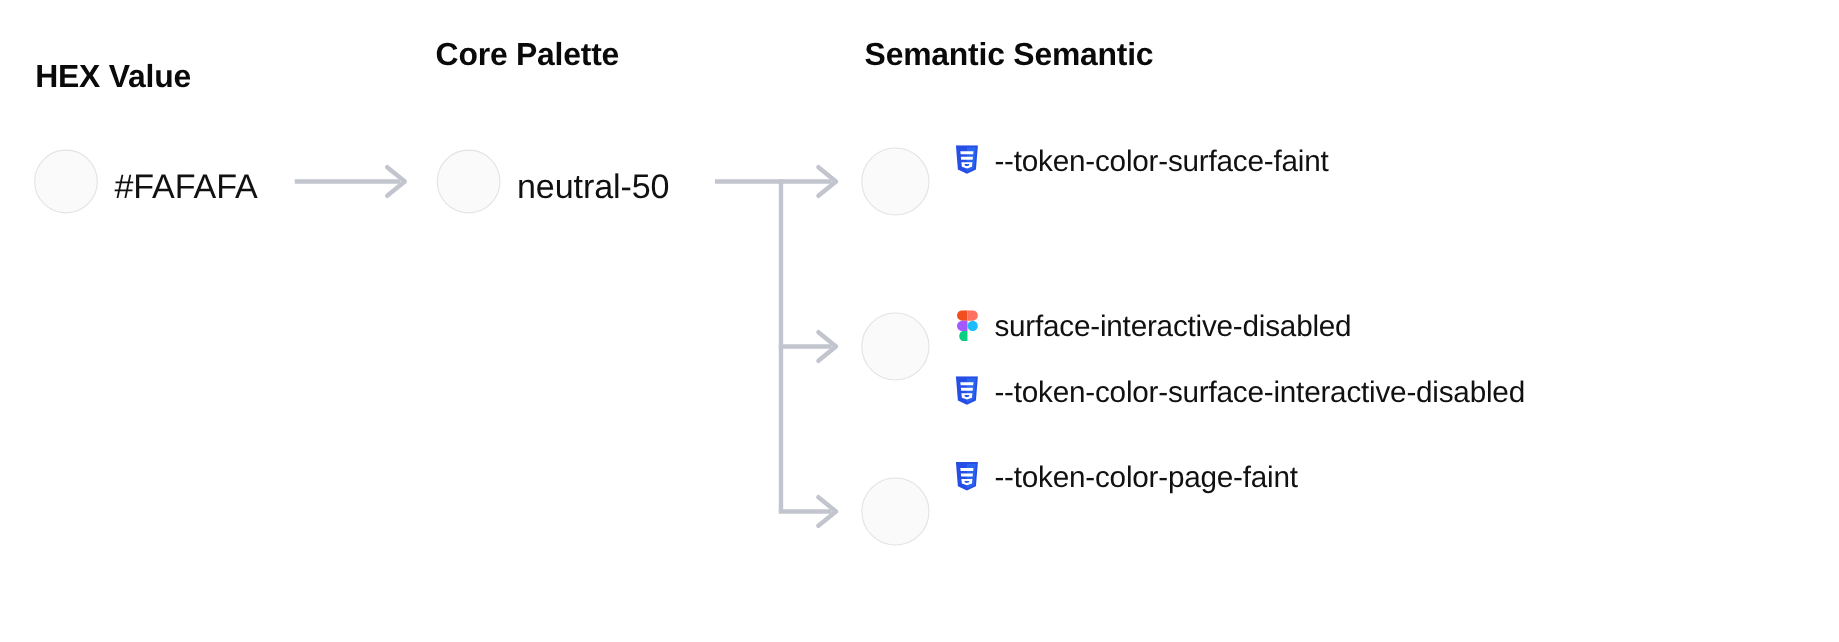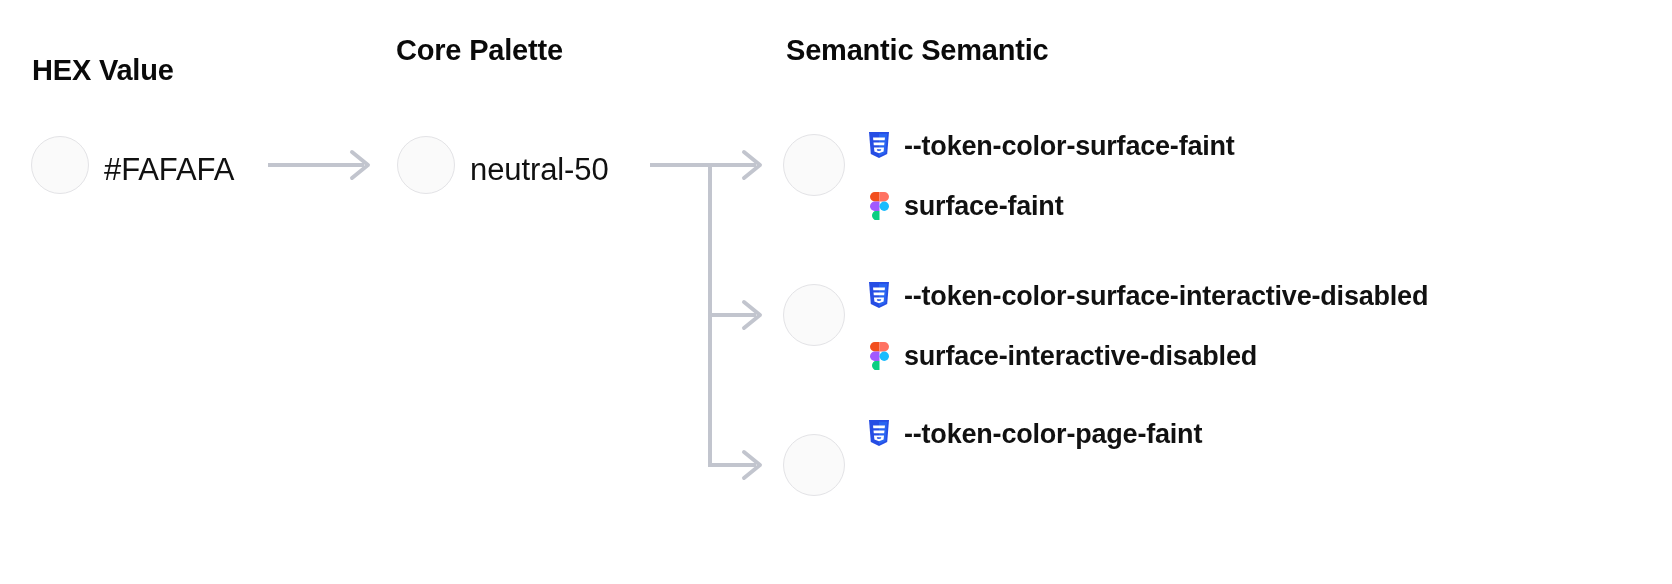--- a/index.html
+++ b/index.html
@@ -62,21 +62,20 @@
     top: 0;
     width: 1672px;
     height: 584px;
     pointer-events: none;
   }
 
   
   .token-group {
     position: absolute;
     left: 866px;
-    font-weight: bold;
   }
   #token-group-0 { top: 116px; }
   #token-group-1 { top: 266px; }
   #token-group-2 { top: 404px; }
 
   .token-row {
     display: flex;
     align-items: center;
     height: 60px;
     gap: 12px;
@@ -145,60 +144,46 @@
       <svg width="24" height="28" viewBox="0 0 24 28">
         <path d="M2 0 L22 0 L20.2 22.1 L12 26 L3.8 22.1 Z" fill="#264DE4"></path>
         <path d="M12 1.8 L12 24.2 L18.6 21 L20.2 1.8 Z" fill="#2965F1"></path>
         <path d="M6 5.4 L18 5.4 L17.7 8.2 L6.3 8.2 Z" fill="#FFFFFF"></path>
         <path d="M6.5 10.4 L17.5 10.4 L17.2 13.2 L6.8 13.2 Z" fill="#FFFFFF"></path>
         <path d="M7 15.4 L17 15.4 L16.6 19.6 L12 21.2 L7.4 19.6 L7.2 17.2 L9.9 17.2 L10 18.4 L12 19.1 L14 18.4 L14.2 17.2 L7.1 17.2 Z" fill="#FFFFFF"></path>
       </svg>
     </span>
     <span class="token-text">--token-color-surface-faint</span>
   </div>
+</div>
+
+<div class="token-group" id="token-group-1">
   <div class="token-row">
     <span class="icon-slot">
       <svg width="19" height="28" viewBox="0 0 19 28">
         <path d="M4.75 0 A4.75 4.75 0 0 0 4.75 9.5 L9.5 9.5 L9.5 0 Z" fill="#F24E1E"></path>
         <path d="M9.5 0 L14.25 0 A4.75 4.75 0 0 1 14.25 9.5 L9.5 9.5 Z" fill="#FF7262"></path>
         <path d="M4.75 9.5 A4.75 4.75 0 0 0 4.75 19 L9.5 19 L9.5 9.5 Z" fill="#A259FF"></path>
         <circle cx="14.25" cy="14.25" r="4.75" fill="#1ABCFE"></circle>
-        <path d="M4.75 19 A4.75 4.75 0 0 0 9.5 23.75 L9.5 19 Z M4.75 19 L9.5 19 L9.5 23.75 A4.75 4.75 0 0 1 4.75 19 Z" fill="#0ACF83"></path>
-        <path d="M0 19 A4.75 4.75 0 0 0 9.5 19 L9.5 19 Z" fill="#0ACF83" opacity="0"></path>
         <path d="M4.75 19 L9.5 19 L9.5 28 A4.75 4.75 0 0 1 4.75 19 Z" fill="#0ACF83"></path>
       </svg>
     </span>
-    <span class="token-text">surface-faint</span>
+    <span class="token-text">surface-interactive-disabled</span>
   </div>
-</div>
-
-<div class="token-group" id="token-group-1">
   <div class="token-row">
     <span class="icon-slot">
       <svg width="24" height="28" viewBox="0 0 24 28">
         <path d="M2 0 L22 0 L20.2 22.1 L12 26 L3.8 22.1 Z" fill="#264DE4"></path>
         <path d="M12 1.8 L12 24.2 L18.6 21 L20.2 1.8 Z" fill="#2965F1"></path>
         <path d="M6 5.4 L18 5.4 L17.7 8.2 L6.3 8.2 Z" fill="#FFFFFF"></path>
         <path d="M6.5 10.4 L17.5 10.4 L17.2 13.2 L6.8 13.2 Z" fill="#FFFFFF"></path>
         <path d="M7 15.4 L17 15.4 L16.6 19.6 L12 21.2 L7.4 19.6 L7.2 17.2 L9.9 17.2 L10 18.4 L12 19.1 L14 18.4 L14.2 17.2 L7.1 17.2 Z" fill="#FFFFFF"></path>
       </svg>
     </span>
     <span class="token-text">--token-color-surface-interactive-disabled</span>
-  </div>
-  <div class="token-row">
-    <span class="icon-slot">
-      <svg width="19" height="28" viewBox="0 0 19 28">
-        <path d="M4.75 0 A4.75 4.75 0 0 0 4.75 9.5 L9.5 9.5 L9.5 0 Z" fill="#F24E1E"></path>
-        <path d="M9.5 0 L14.25 0 A4.75 4.75 0 0 1 14.25 9.5 L9.5 9.5 Z" fill="#FF7262"></path>
-        <path d="M4.75 9.5 A4.75 4.75 0 0 0 4.75 19 L9.5 19 L9.5 9.5 Z" fill="#A259FF"></path>
-        <circle cx="14.25" cy="14.25" r="4.75" fill="#1ABCFE"></circle>
-        <path d="M4.75 19 L9.5 19 L9.5 28 A4.75 4.75 0 0 1 4.75 19 Z" fill="#0ACF83"></path>
-      </svg>
-    </span>
-    <span class="token-text">surface-interactive-disabled</span>
   </div>
 </div>
 
 <div class="token-group" id="token-group-2">
   <div class="token-row">
     <span class="icon-slot">
       <svg width="24" height="28" viewBox="0 0 24 28">
         <path d="M2 0 L22 0 L20.2 22.1 L12 26 L3.8 22.1 Z" fill="#264DE4"></path>
         <path d="M12 1.8 L12 24.2 L18.6 21 L20.2 1.8 Z" fill="#2965F1"></path>
         <path d="M6 5.4 L18 5.4 L17.7 8.2 L6.3 8.2 Z" fill="#FFFFFF"></path>

